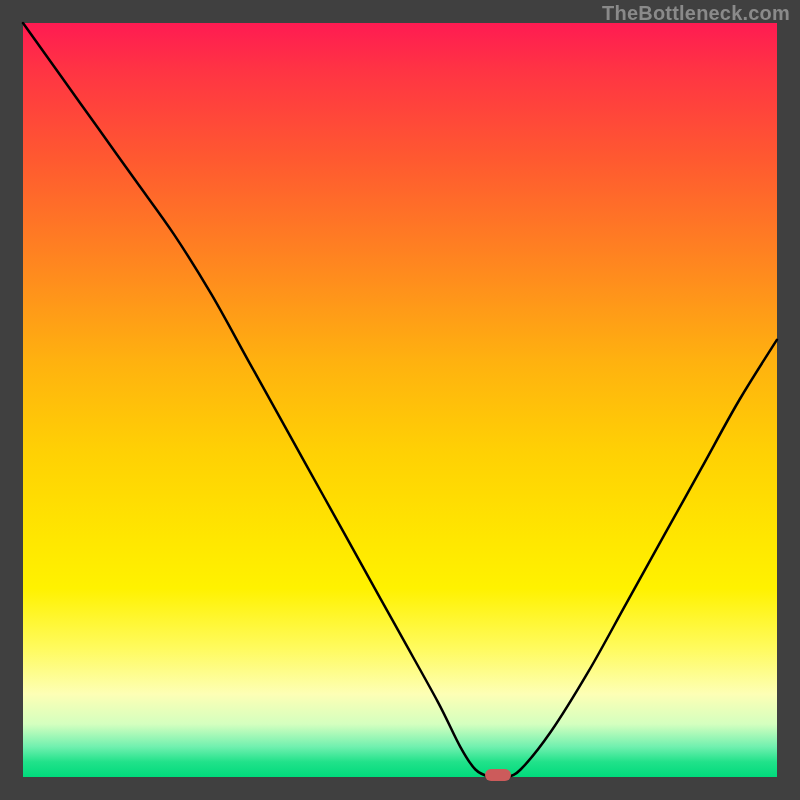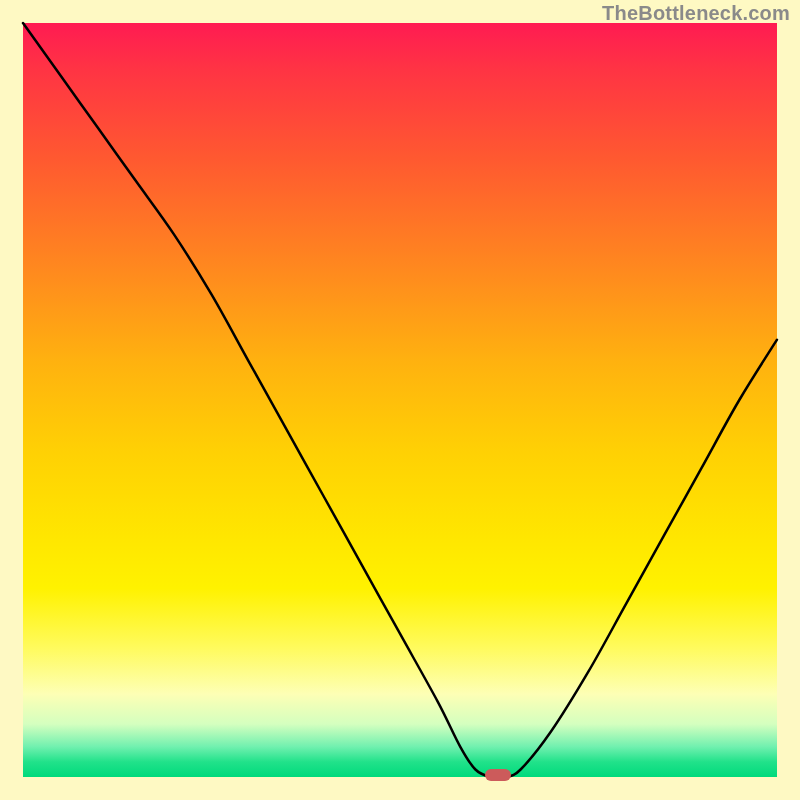--- a/index.html
+++ b/index.html
@@ -7,21 +7,21 @@
     padding: 0;
     width: 800px;
     height: 800px;
     background: #000;
     overflow: hidden;
   }
   .frame {
     position: relative;
     width: 800px;
     height: 800px;
-    background: #fef9c3;
+    background: #404040;
   }
   .plot-area {
     position: absolute;
     left: 23px;
     top: 23px;
     width: 754px;
     height: 754px;
     
     background: linear-gradient(
       to bottom,

